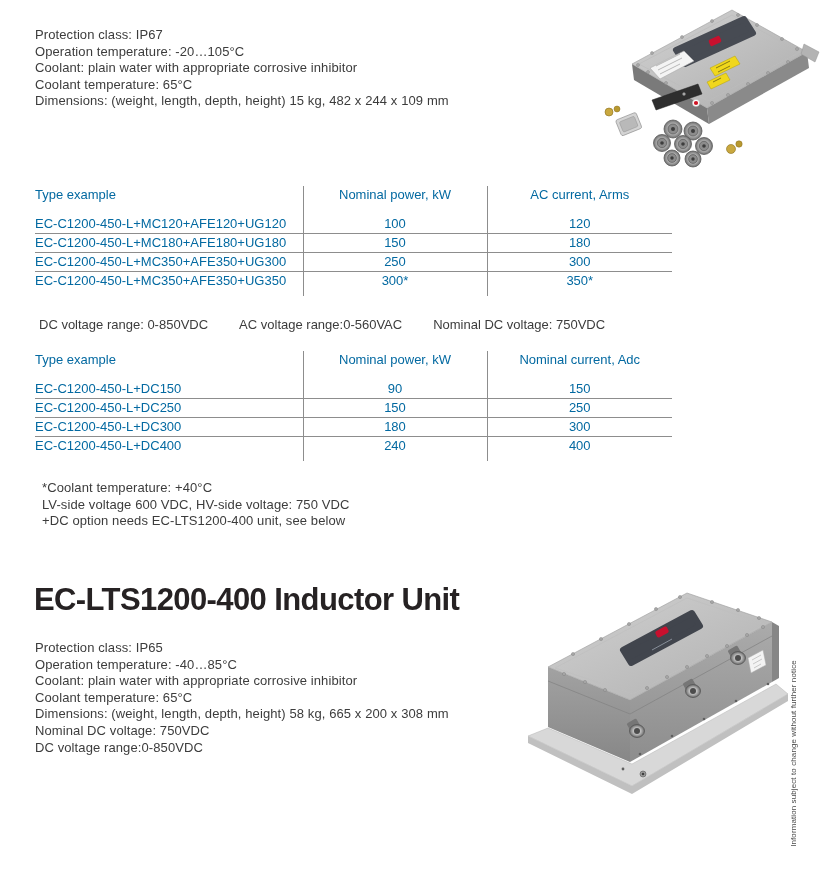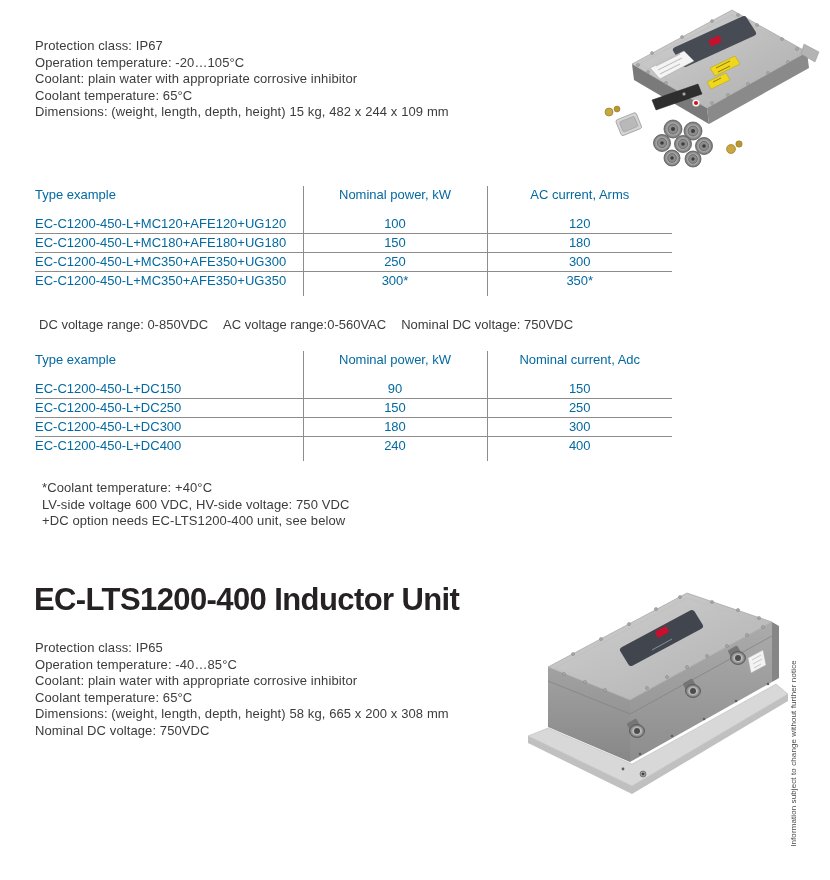--- a/index.html
+++ b/index.html
@@ -4,37 +4,37 @@
 <style>
   * { margin:0; padding:0; box-sizing:border-box; }
   html,body { width:830px; height:880px; }
   body {
     position:relative; background:#ffffff;
     font-family:"Liberation Sans","DejaVu Sans",sans-serif;
     color:#3c3c3c; overflow:hidden;
   }
   .abs { position:absolute; }
   .spec-lines { font-size:13px; line-height:16.6px; letter-spacing:0.1px; }
-  #top-specs { left:35px; top:38px; }
+  #top-specs { left:35px; top:27px; }
   #converter-photo { left:592px; top:2px; }
   #inductor-photo { left:522px; top:588px; }
 
   table.spec-table { border-collapse:collapse; table-layout:fixed; font-size:13px; color:#0369a1; width:637px; }
   #table1 { left:35px; top:186px; }
   #table2 { left:35px; top:351px; }
   .spec-table col.c1 { width:268px; } .spec-table col.c2 { width:184px; } .spec-table col.c3 { width:185px; }
   .spec-table th { font-weight:400; text-align:center; vertical-align:top; height:28px; padding-top:1px; }
   .spec-table th:first-child { text-align:left; }
   .spec-table td { height:19px; text-align:center; padding:0; }
   .spec-table td:first-child { text-align:left;margin-left:30px; }
   .spec-table th + th, .spec-table td + td { border-left:1px solid #8d8d8d; }
   .spec-table tbody tr:not(:last-child) td { border-bottom:1px solid #8d8d8d; }
   .spec-table tfoot td { height:6px; }
 
-  #voltage-line { left:39px; top:317px; display:flex; gap:15px; font-size:13px; }
+  #voltage-line { left:39px; top:317px; display:flex; gap:31px; font-size:13px; }
   #footnotes { left:42px; top:480px; }
   #inductor-title { left:34px; top:582px; font-size:31px; font-weight:bold; color:#262223; letter-spacing:-0.6px; white-space:nowrap; }
   #inductor-specs { left:35px; top:640px; }
   #side-note { left:683px; top:749px; width:220px; text-align:center; transform:rotate(-90deg); font-size:8px; color:#4a4a4a; letter-spacing:0.1px; }
 </style>
 </head>
 <body>
 
 <div id="top-specs" class="abs spec-lines">
   <div>Protection class: IP67</div>
@@ -241,20 +241,21 @@
 
 <h1 id="inductor-title" class="abs">EC-LTS1200-400 Inductor Unit</h1>
 
 <div id="inductor-specs" class="abs spec-lines">
   <div>Protection class: IP65</div>
   <div>Operation temperature: -40…85°C</div>
   <div>Coolant: plain water with appropriate corrosive inhibitor</div>
   <div>Coolant temperature: 65°C</div>
   <div>Dimensions: (weight, length, depth, height) 58 kg, 665 x 200 x 308 mm</div>
   <div>Nominal DC voltage: 750VDC</div>
+  <div>DC voltage range:0-850VDC</div>
 </div>
 
 <svg id="inductor-photo" class="abs" width="276" height="212" viewBox="0 0 276 212">
   <defs>
     <linearGradient id="g2top" x1="0" y1="0" x2="1" y2="1">
       <stop offset="0" stop-color="#d1d1d1"></stop>
         <stop offset="1" stop-color="#b0b0b0"></stop>
     </linearGradient>
     <linearGradient id="g2front" x1="0" y1="0" x2="0" y2="1">
       <stop offset="0" stop-color="#ababab"></stop>

